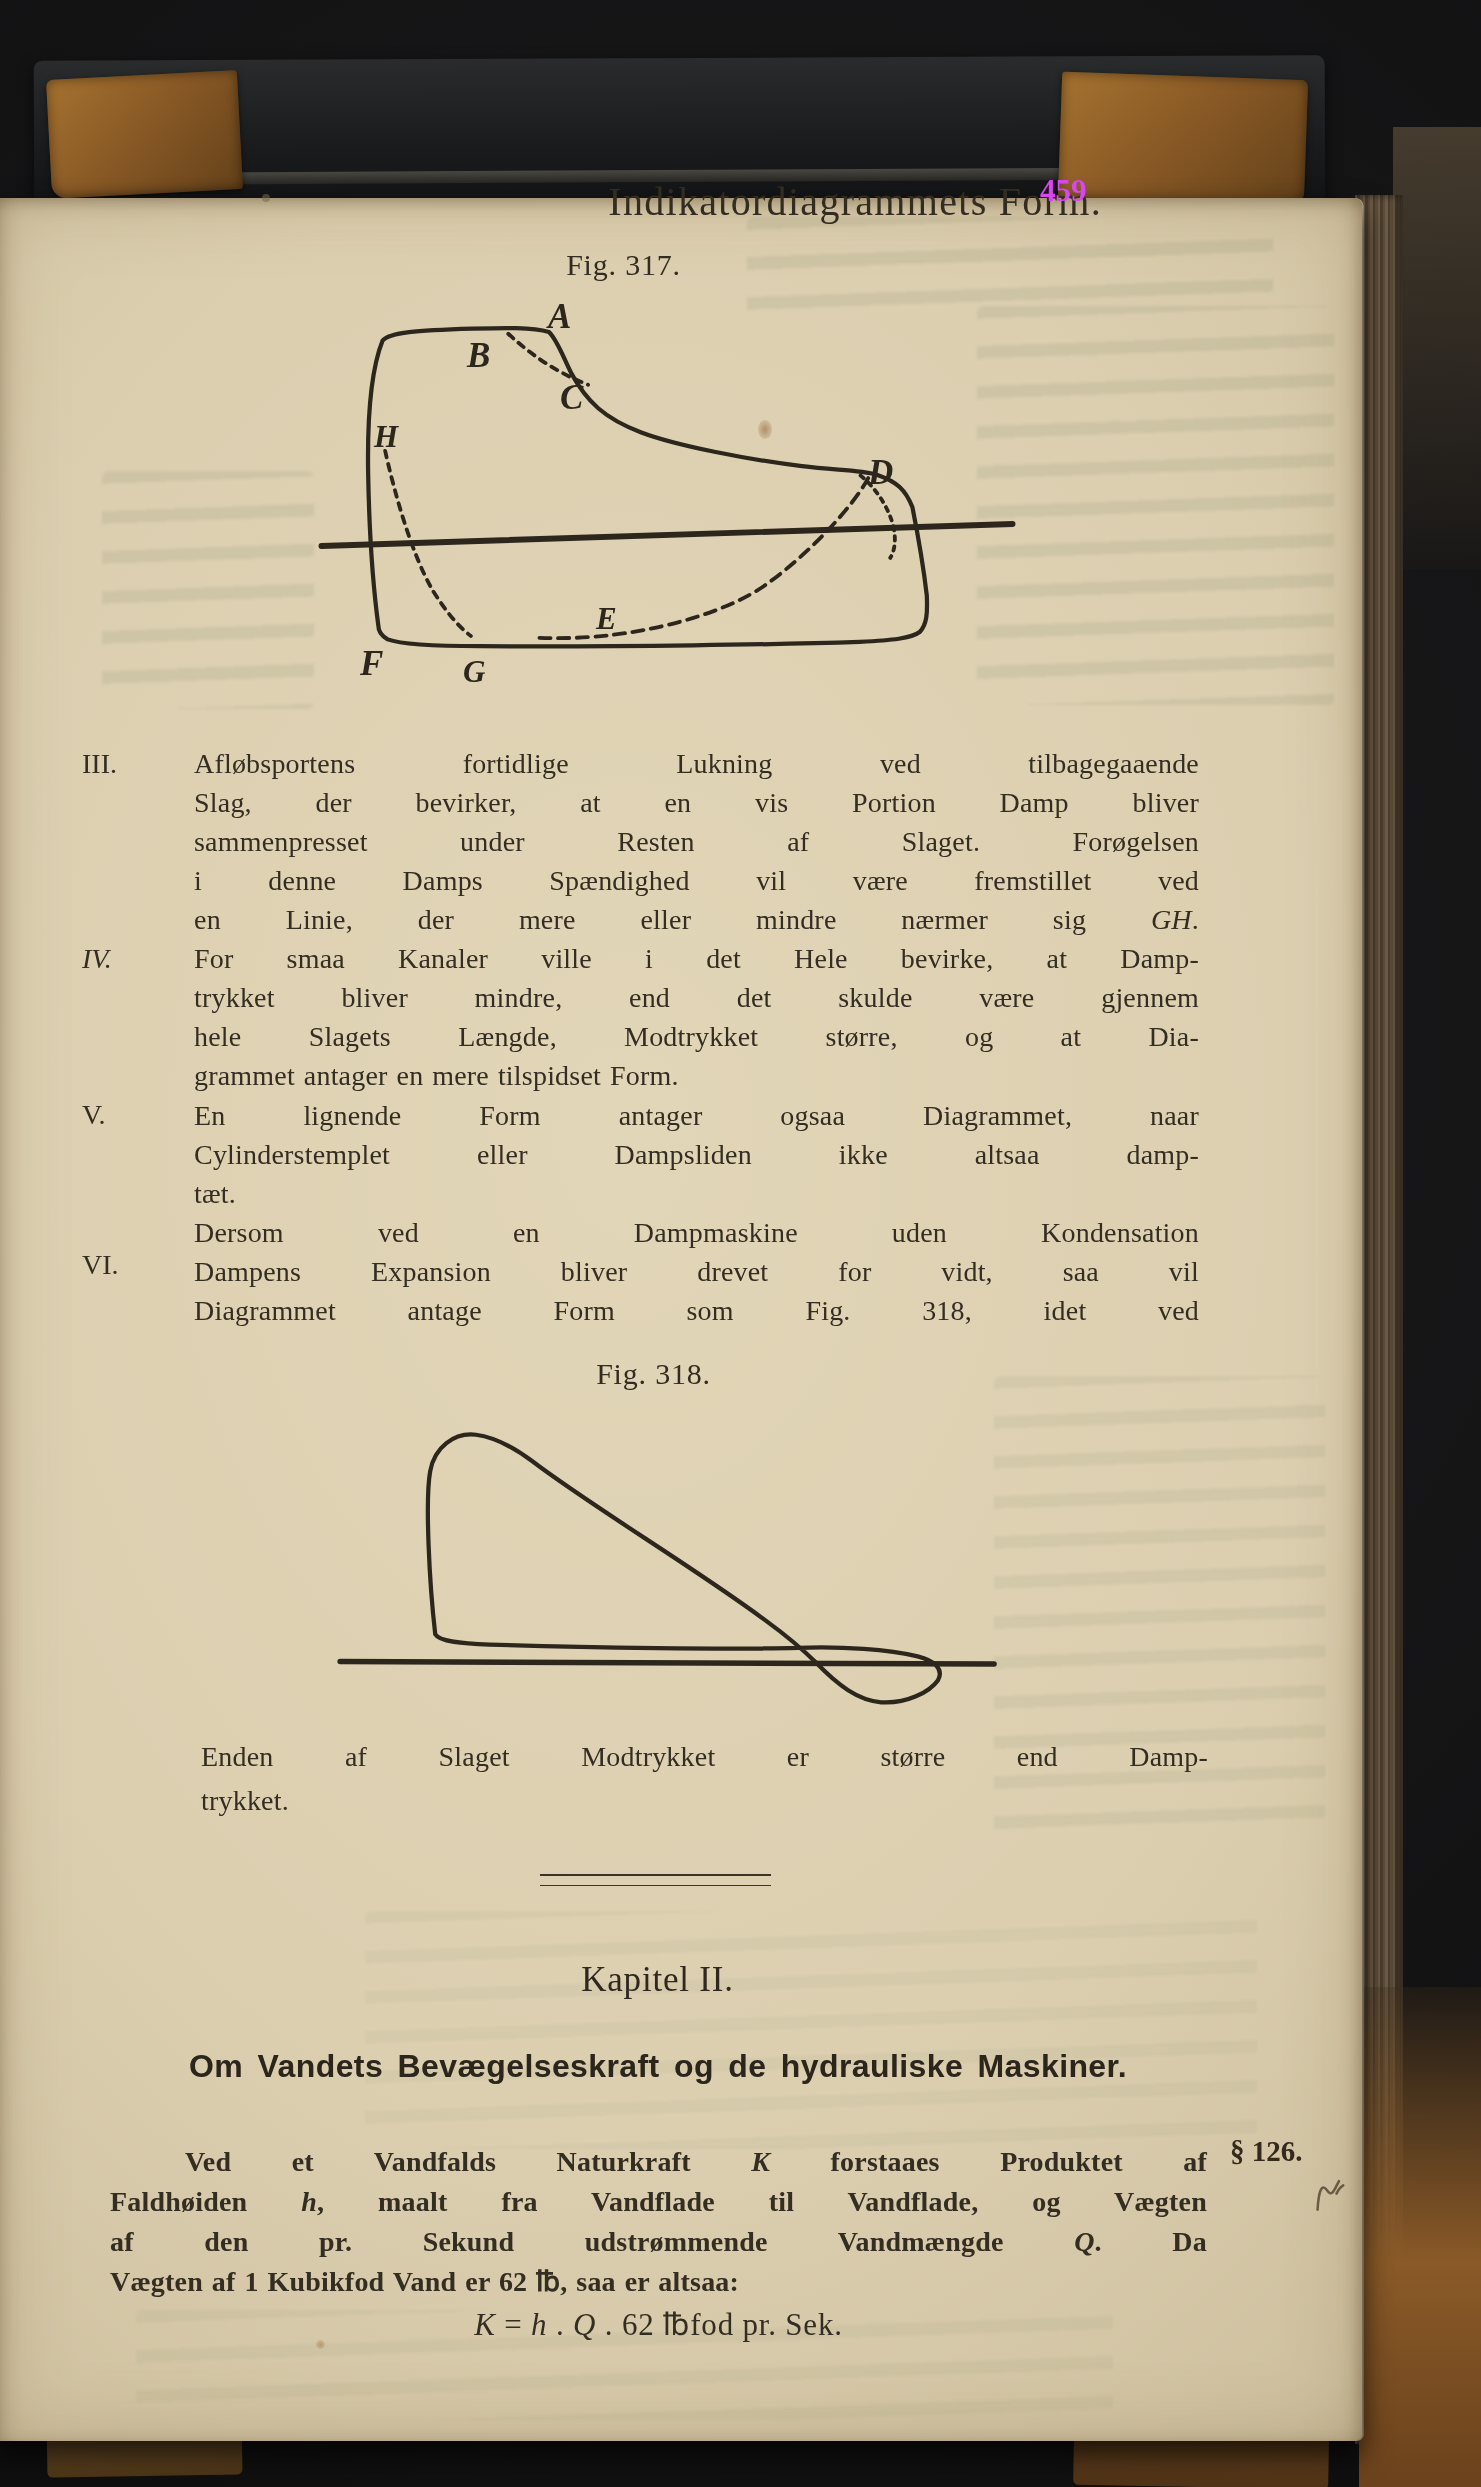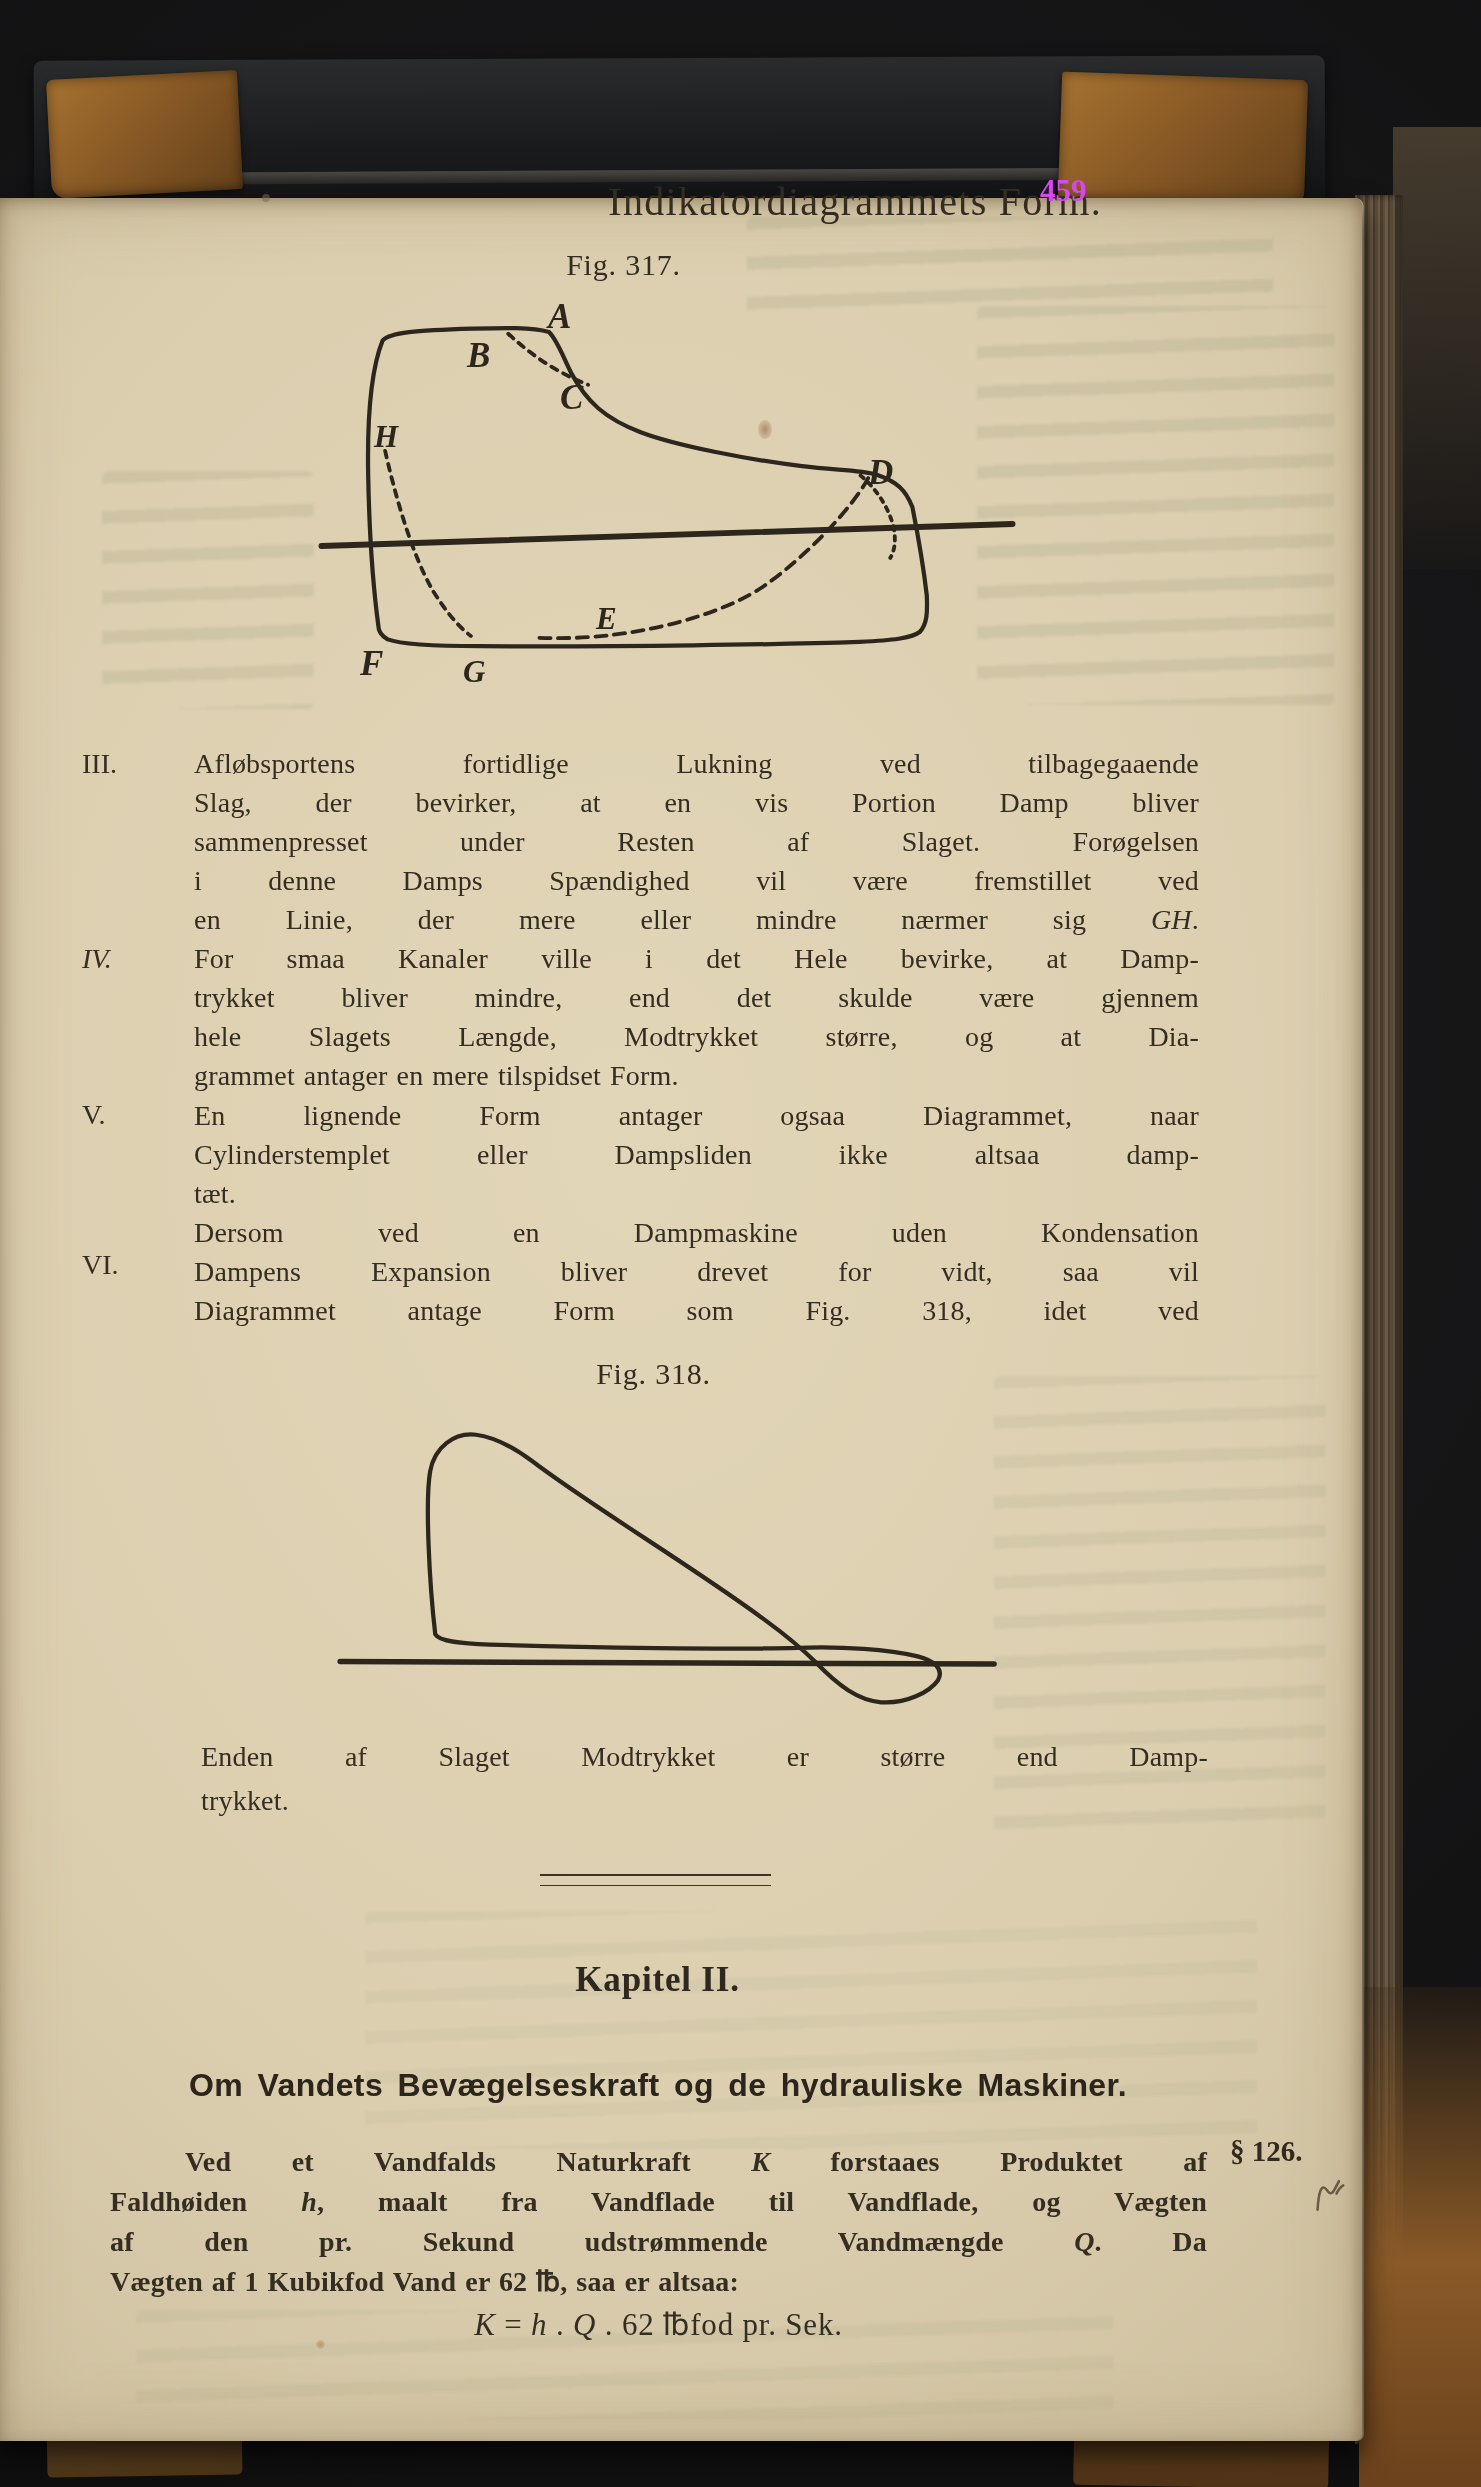--- a/index.html
+++ b/index.html
@@ -57,24 +57,24 @@
   .j{text-align:justify;text-align-last:justify;text-justify:inter-word;}
   .textcol{position:absolute;left:194px;top:744px;width:1005px;}
   .numeral{position:absolute;width:88px;left:82px;font-size:28px;
     line-height:39px;color:#342d22;}
   .figlabel{position:absolute;font-size:35px;font-style:italic;font-weight:700;
     color:#2c261d;font-family:"Liberation Serif","DejaVu Serif",serif;}
   .closing{position:absolute;left:201px;top:1737px;width:1007px;}
   .divider{position:absolute;left:540px;top:1874px;width:231px;height:8.5px;
     border-top:2.5px solid #3a332a;border-bottom:1.7px solid #3a332a;}
   .kicker{position:absolute;left:110px;top:1960px;width:1095px;text-align:center;
-    font-size:35px;font-weight:700;color:#2f2820;letter-spacing:0.8px;}
+    font-size:35px;font-weight:400;color:#2f2820;letter-spacing:0.8px;}
   .bigheading{position:absolute;left:85px;top:2048px;width:1146px;text-align:center;
     font-size:32px;font-weight:700;color:#2b251c;letter-spacing:0.4px;
-    font-family:"Liberation Sans","DejaVu Sans",sans-serif;word-spacing:5.1px;margin-top:19px;}
+    font-family:"Liberation Sans","DejaVu Sans",sans-serif;word-spacing:5.1px;}
   .para{position:absolute;left:110px;top:2142px;width:1097px;}
   .para .bl{height:40px;line-height:40px;font-weight:bold;}
   .indent{text-indent:75px;}
   .formula{position:absolute;left:0;top:160px;width:100%;text-align:center;
     font-size:31px;color:#342d22;letter-spacing:0.8px;}
   .em{font-style:italic;}
   .marginnote{position:absolute;left:1230px;top:2135px;font-size:29px;font-weight:700;color:#33291d;}
   svg.fig{position:absolute;overflow:visible;}
   svg.fig path{fill:none;stroke:#2c261d;stroke-linecap:round;stroke-linejoin:round;}
   .penmark{position:absolute;left:1306px;top:2170px;opacity:.75;transform:rotate(-12deg);}

